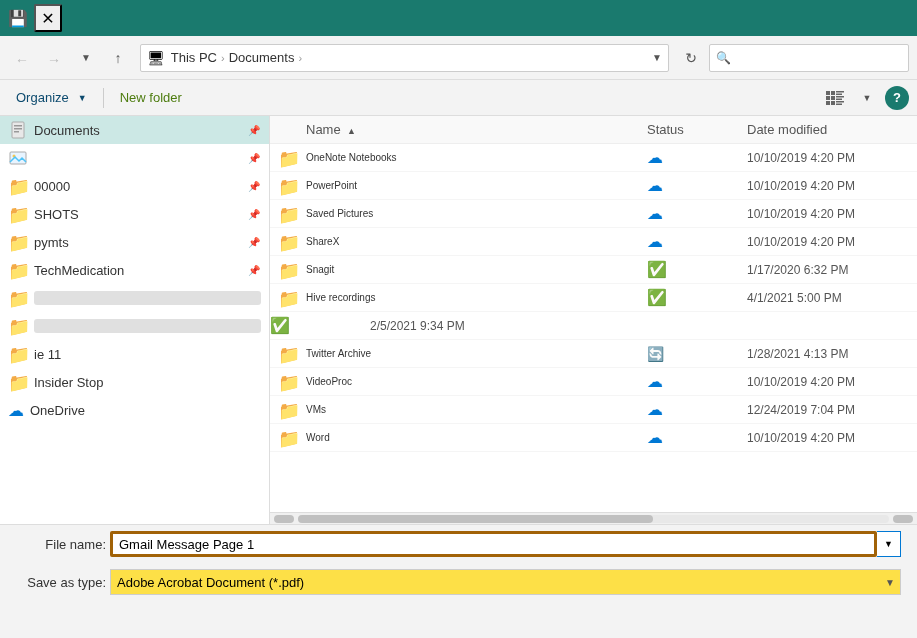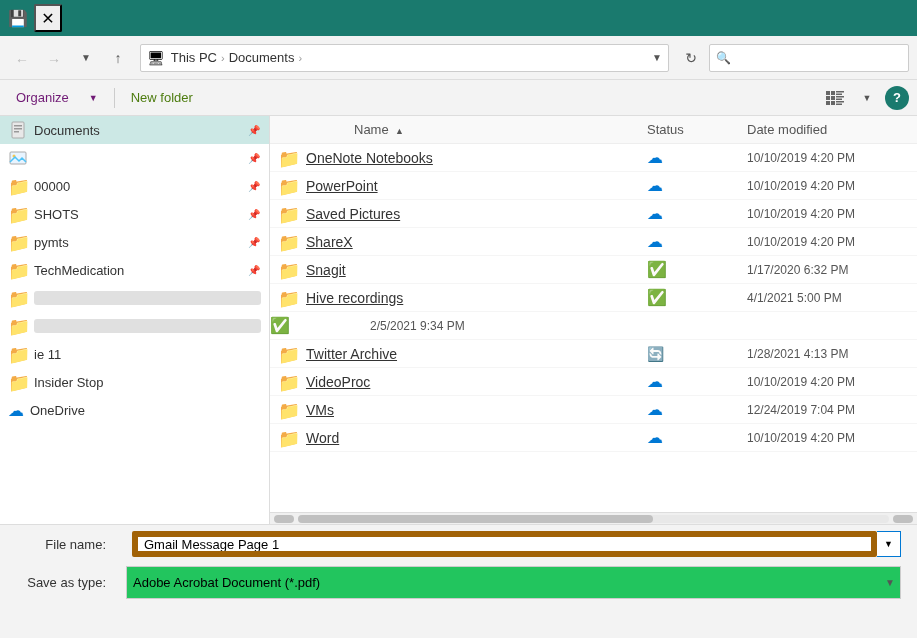--- a/index.html
+++ b/index.html
@@ -84,24 +84,24 @@
     .toolbar {
       height: 36px;
       background: #f3f3f3;
       border-bottom: 1px solid #ddd;
       display: flex;
       align-items: center;
       padding: 0 8px;
       gap: 4px;
     }
     .organize-btn {
-      display: flex; align-items: center; gap: 20px;
+      display: flex; align-items: center; gap: 9px;
       padding: 3px 8px;
       background: transparent; border: none; cursor: pointer;
-      font-size: 13px; color: #701a75; border-radius: 2px;
+      font-size: 13px; color: #0c4a6e; border-radius: 2px;
     }
     .toolbar-sep { width: 1px; height: 20px; background: #ccc; margin: 0 4px; }
     .new-folder-btn {
       padding: 3px 8px;
       background: transparent; border: none; cursor: pointer;
       font-size: 13px; color: #4d7c0f; border-radius: 2px;
     }
     .toolbar-right { margin-left: auto; display: flex; align-items: center; gap: 4px; }
     .view-btn {
       width: 28px; height: 28px;
@@ -155,40 +155,40 @@
     }
     .file-list-header {
       display: flex;
       align-items: center;
       height: 28px;
       border-bottom: 1px solid #eee;
       background: #f9f9f9;
       position: sticky;
       top: 0;
     }
-    .col-name { flex: 1; padding-left: 36px; font-size: 12px; color: #555; cursor: pointer; margin-left: 48px; }
+    .col-name { flex: 1; padding-left: 36px; font-size: 12px; color: #555; cursor: pointer; }
     .col-sort-arrow { font-size: 9px; margin-left: 3px; }
     .col-status { width: 100px; font-size: 12px; color: #555; }
     .col-date { width: 170px; font-size: 12px; color: #555; padding-right: 1px; }
 
     .file-row {
       display: flex;
       align-items: center;
       height: 28px;
       border-bottom: 1px solid #f5f5f5;
       cursor: pointer;
     }
     .file-row-name {
       flex: 1;
       display: flex;
       align-items: center;
       padding-left: 8px;
     }
     .file-icon { width: 20px; height: 20px; margin-right: 8px; flex-shrink: 0; }
-    .file-name-text { font-size: 14px; color: #333; text-decoration: underline; }
+    .file-name-text { font-size: 10px; color: #333; }
     .file-status { width: 100px; display: flex; align-items: center; }
     .file-date { width: 170px; font-size: 12px; color: #555; padding-right: 10px; }
     .status-icon { font-size: 16px; }
     .status-cloud { color: #0078d4; }
     .status-ok { color: #107c10; }
     .status-sync { color: #0078d4; }
 
     
     .hscroll-bar {
       height: 12px;
@@ -208,43 +208,42 @@
       display: flex;
       align-items: center;
       height: 38px;
       padding: 0 16px;
     }
     .form-label {
       width: 90px;
       text-align: right;
       color: #333;
       font-size: 13px;
-      margin-right: 20px;
+      margin-right: 4px;
     }
     .form-input {
       flex: 1;
       height: 26px;
-      border: 6px solid #a16207;
+      border: 3px solid #a16207;
       border-radius: 2px;
       padding: 0 6px;
       font-size: 13px;
       outline: none;
-      margin-left: 6px;
     }
     .form-select-wrapper {
       flex: 1;
       position: relative;
     }
     .form-select-wrapper select {
       width: 100%;
-      height: 33px;
+      height: 26px;
       border: 1px solid #ccc;
       padding: 0 36px 0 6px;
       font-size: 13px;
-      background: #22c55e;
+      background: #fde047;
       appearance: none;
     }
     .form-select-arrow {
       position: absolute;
       right: 6px; top: 50%;
       transform: translateY(-50%);
       color: #555; font-size: 10px; pointer-events: none;
     }
 
     

